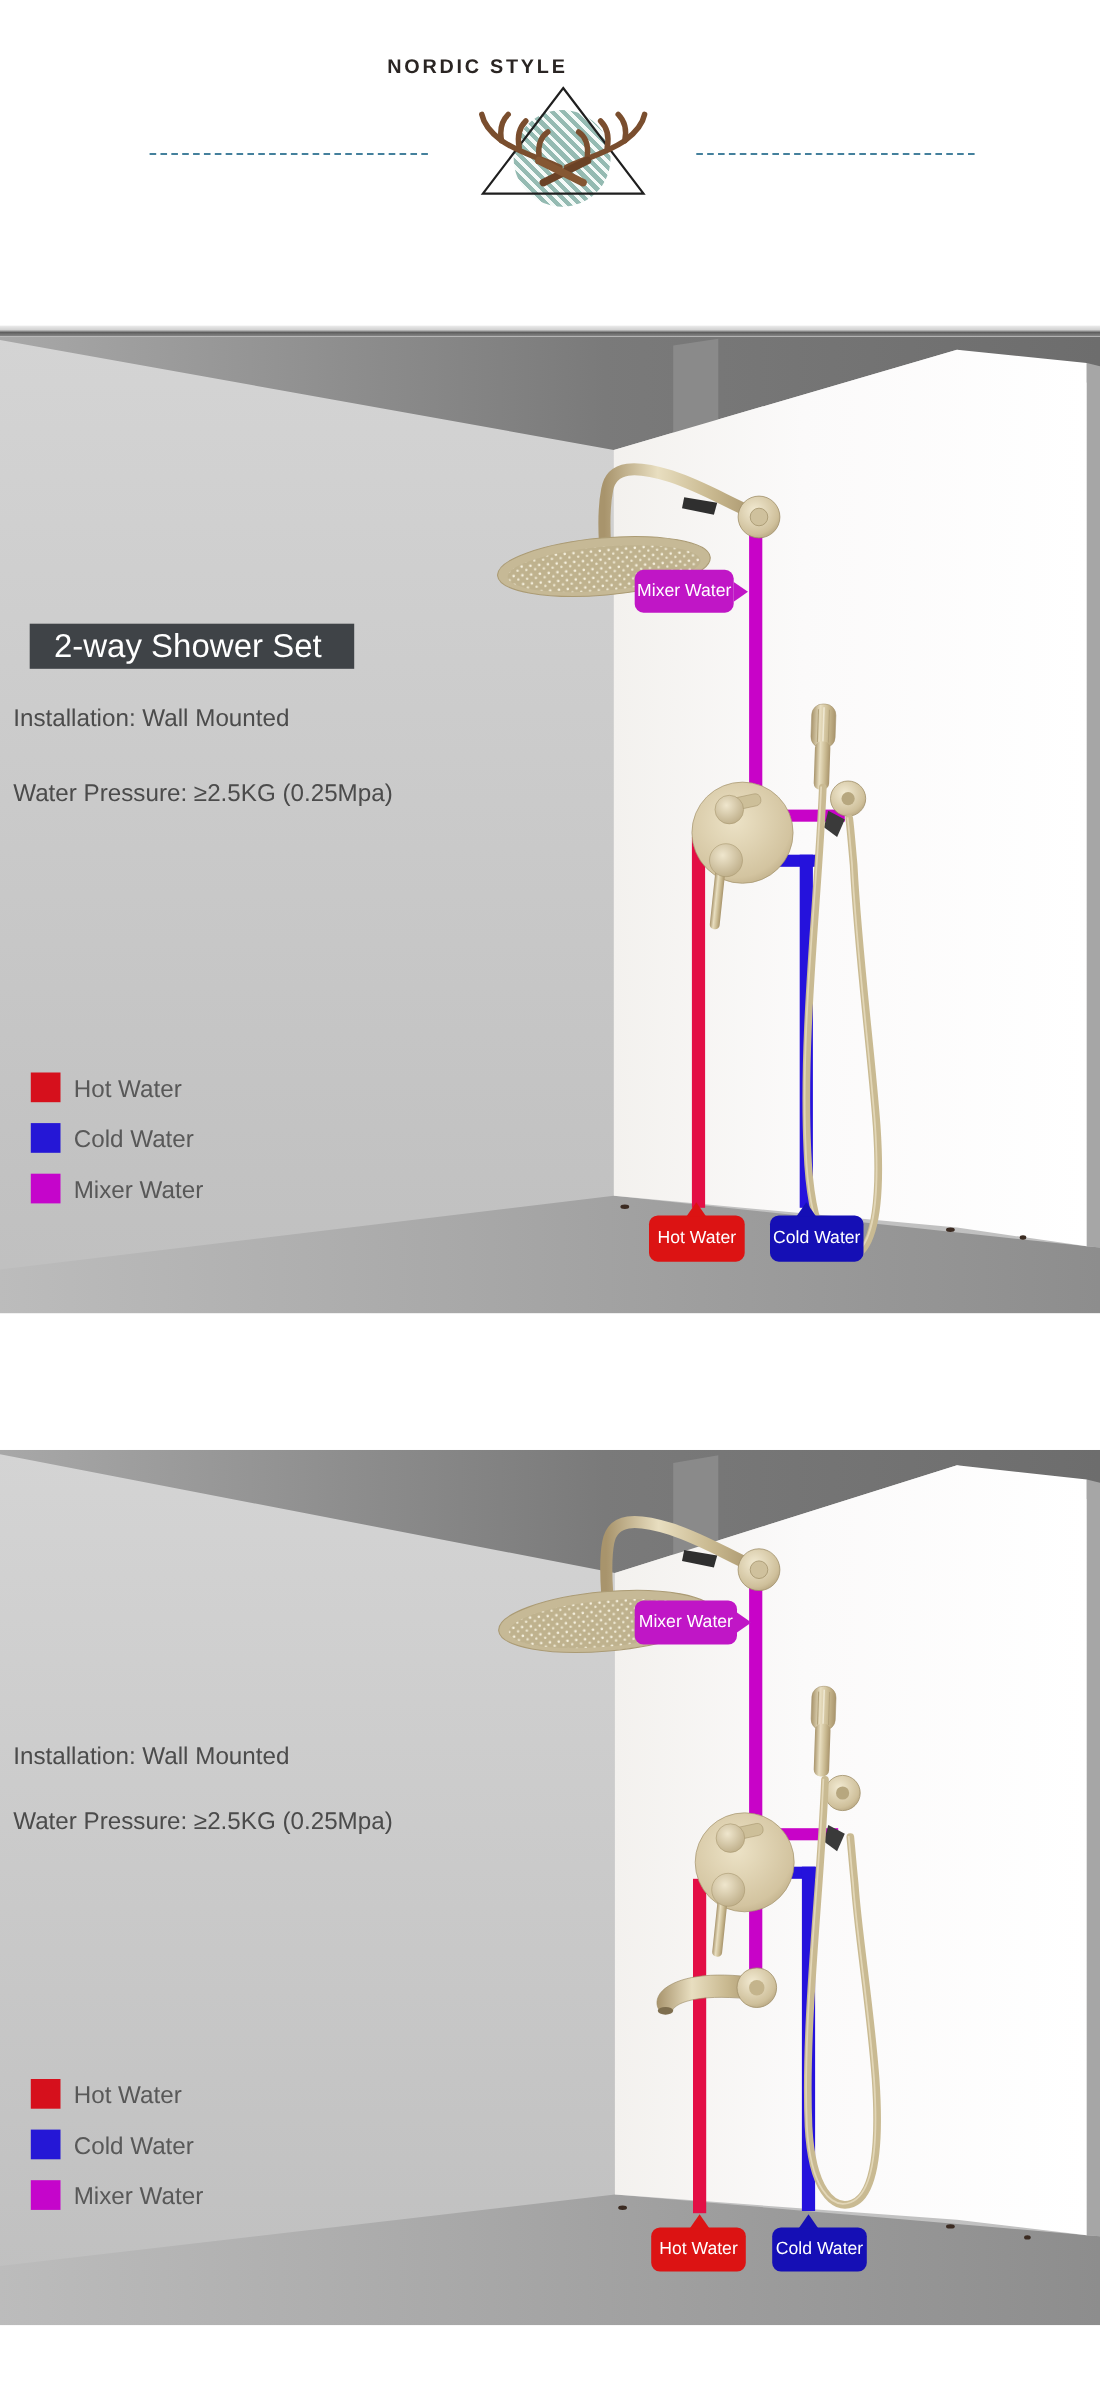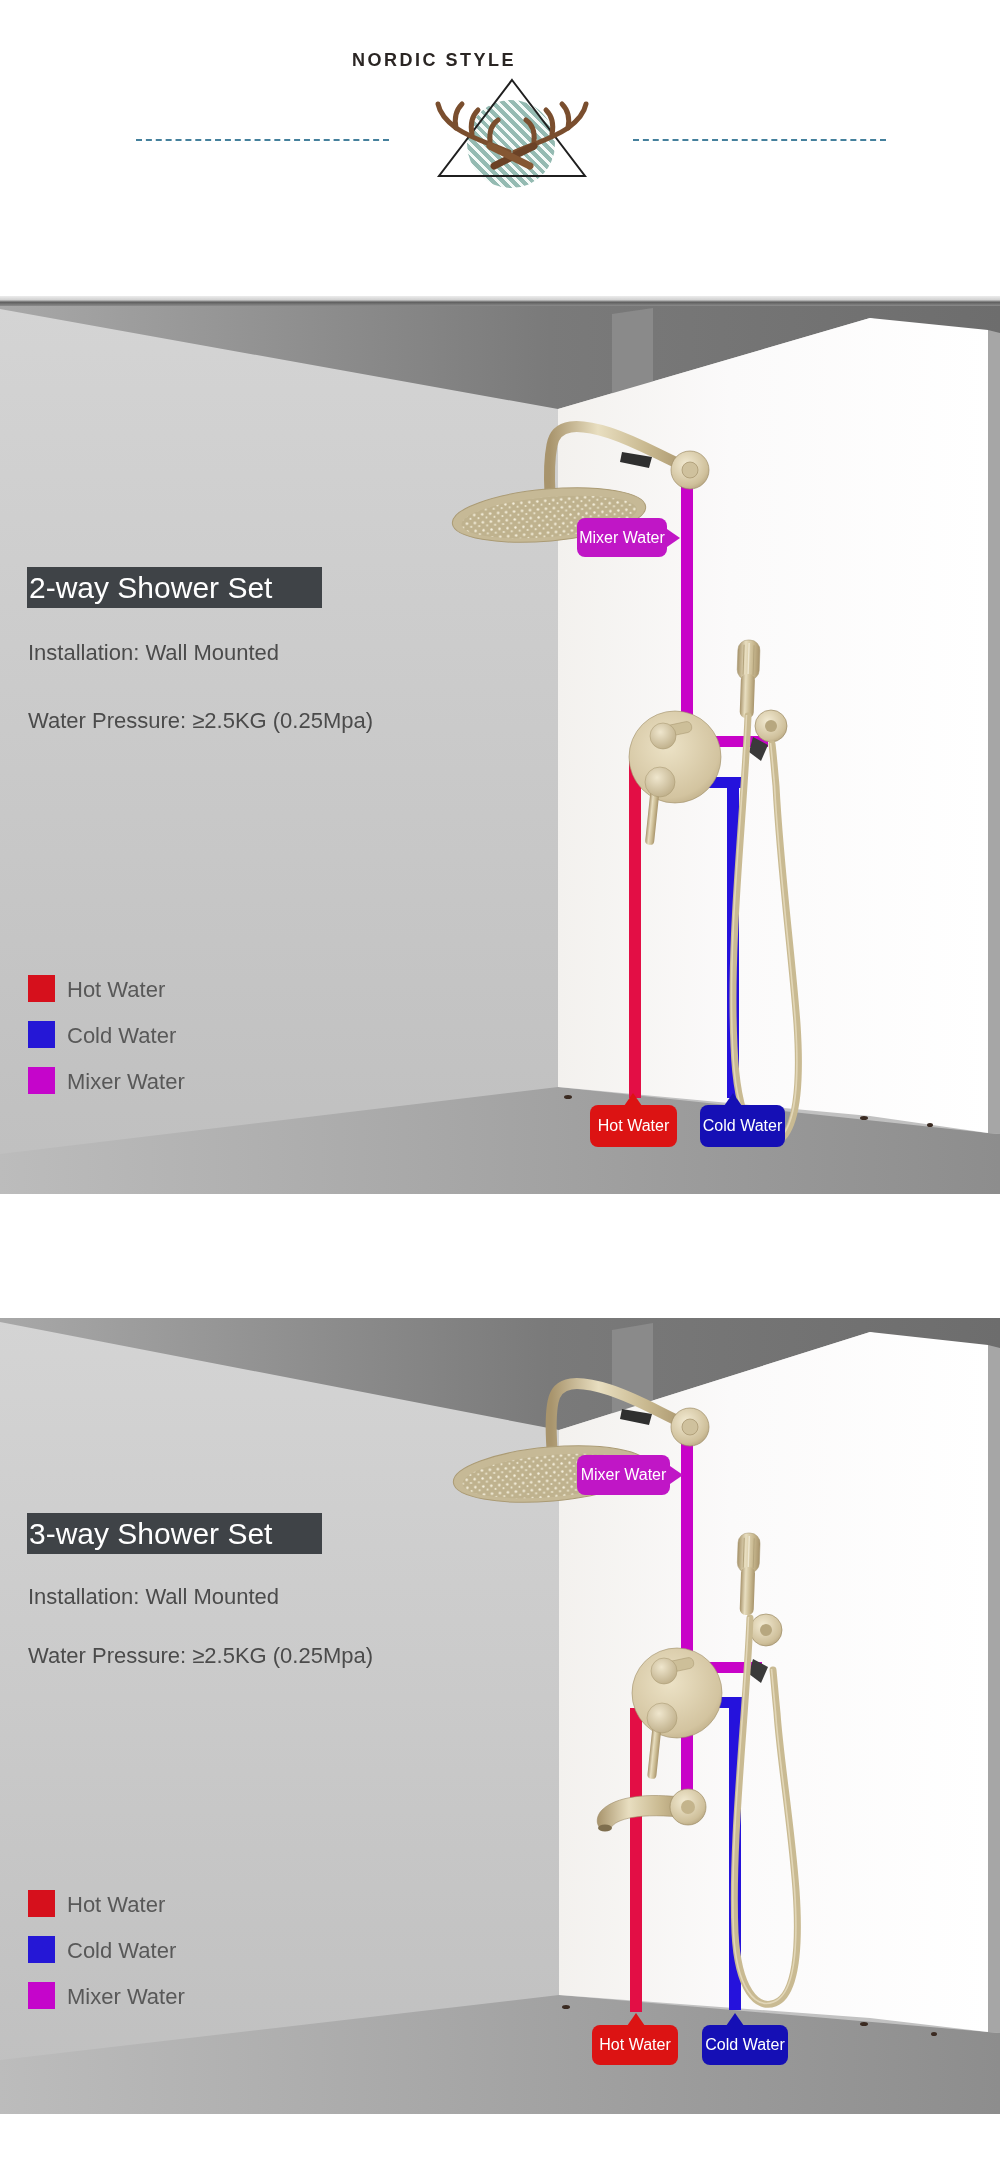--- a/index.html
+++ b/index.html
@@ -21,24 +21,24 @@
   .separator{position:absolute;left:0;top:296px;width:1000px;height:10px;
       background:linear-gradient(180deg,#ececec 0%,#d2d2d2 38%,#5f5f5f 62%,#8c8c8c 100%);}
 
   
   .panel{position:absolute;left:0;width:1000px;overflow:hidden;}
   .panel.p1{top:306px;height:888px;}
   .panel.p2{top:1318px;height:796px;}
   .panel svg.scene{position:absolute;left:0;top:0;}
 
   .titlebar{position:absolute;left:27px;width:295px;height:41px;background:#3f4347;
-      color:#fff;font-size:30px;line-height:41px;padding-left:2px;box-sizing:border-box;
+      color:#fff;font-size:30px;line-height:41px;padding-left:22px;box-sizing:border-box;
       white-space:nowrap;}
   .p1 .titlebar{top:261px;} .p2 .titlebar{top:195px;}
-  .info{position:absolute;left:28px;color:#4b4b4b;font-size:22px;white-space:nowrap;}
+  .info{position:absolute;left:12px;color:#4b4b4b;font-size:22px;white-space:nowrap;}
   .p1 .info.l1{top:334px;} .p1 .info.l2{top:402px;}
   .p2 .info.l1{top:266px;} .p2 .info.l2{top:325px;}
 
   .legend{position:absolute;left:28px;width:260px;}
   .p1 .legend{top:669px;} .p2 .legend{top:572px;}
   .lg-row{position:relative;height:27px;margin-bottom:19px;}
   .sw{position:absolute;left:0;top:0;width:27px;height:27px;}
   .sw-hot{background:#d6101c;} .sw-cold{background:#2517d6;} .sw-mixer{background:#c505cb;}
   .lg-label{position:absolute;left:39px;top:1px;font-size:22px;color:#585858;line-height:27px;white-space:nowrap;}
 
@@ -332,23 +332,20 @@
         <rect x="737" y="215" width="22" height="40" rx="10" fill="url(#p2goldV)" stroke="#a5946d" stroke-width="0.5"></rect>
         <line x1="743" y1="220" x2="743" y2="250" stroke="#b3a37c" stroke-width="1"></line>
         <line x1="748" y1="218" x2="748" y2="252" stroke="#efe8d2" stroke-width="1.4"></line>
         <line x1="753" y1="220" x2="753" y2="250" stroke="#b3a37c" stroke-width="1"></line>
         <rect x="741" y="249" width="14" height="48" rx="6" fill="url(#p2goldV)"></rect>
       </g>
       <path d="M750,300 C746,400 731,520 735,615 C738,672 757,692 775,685 C796,677 800,630 796,572 C791,505 780,440 777,395 C775,375 774,362 773,352" stroke="#c9ba92" stroke-width="7" fill="none" stroke-linecap="round"></path>
       <path d="M750,300 C746,400 731,520 735,615 C738,672 757,692 775,685 C796,677 800,630 796,572 C791,505 780,440 777,395 C775,375 774,362 773,352" stroke="#ece3c8" stroke-width="1.6" fill="none" opacity="0.7" transform="translate(-1.5,-1)"></path>
     </svg>
 
-    <div class="titlebar">
-      <span>3-way Shower Set</span>
-    </div>
     <div class="info l1">Installation: Wall Mounted</div>
     <div class="info l2">Water Pressure: ≥2.5KG (0.25Mpa)</div>
 
     <div class="legend">
       <div class="lg-row">
         <span class="sw sw-hot"></span>
         <span class="lg-label">Hot Water</span>
       </div>
       <div class="lg-row">
         <span class="sw sw-cold"></span>

